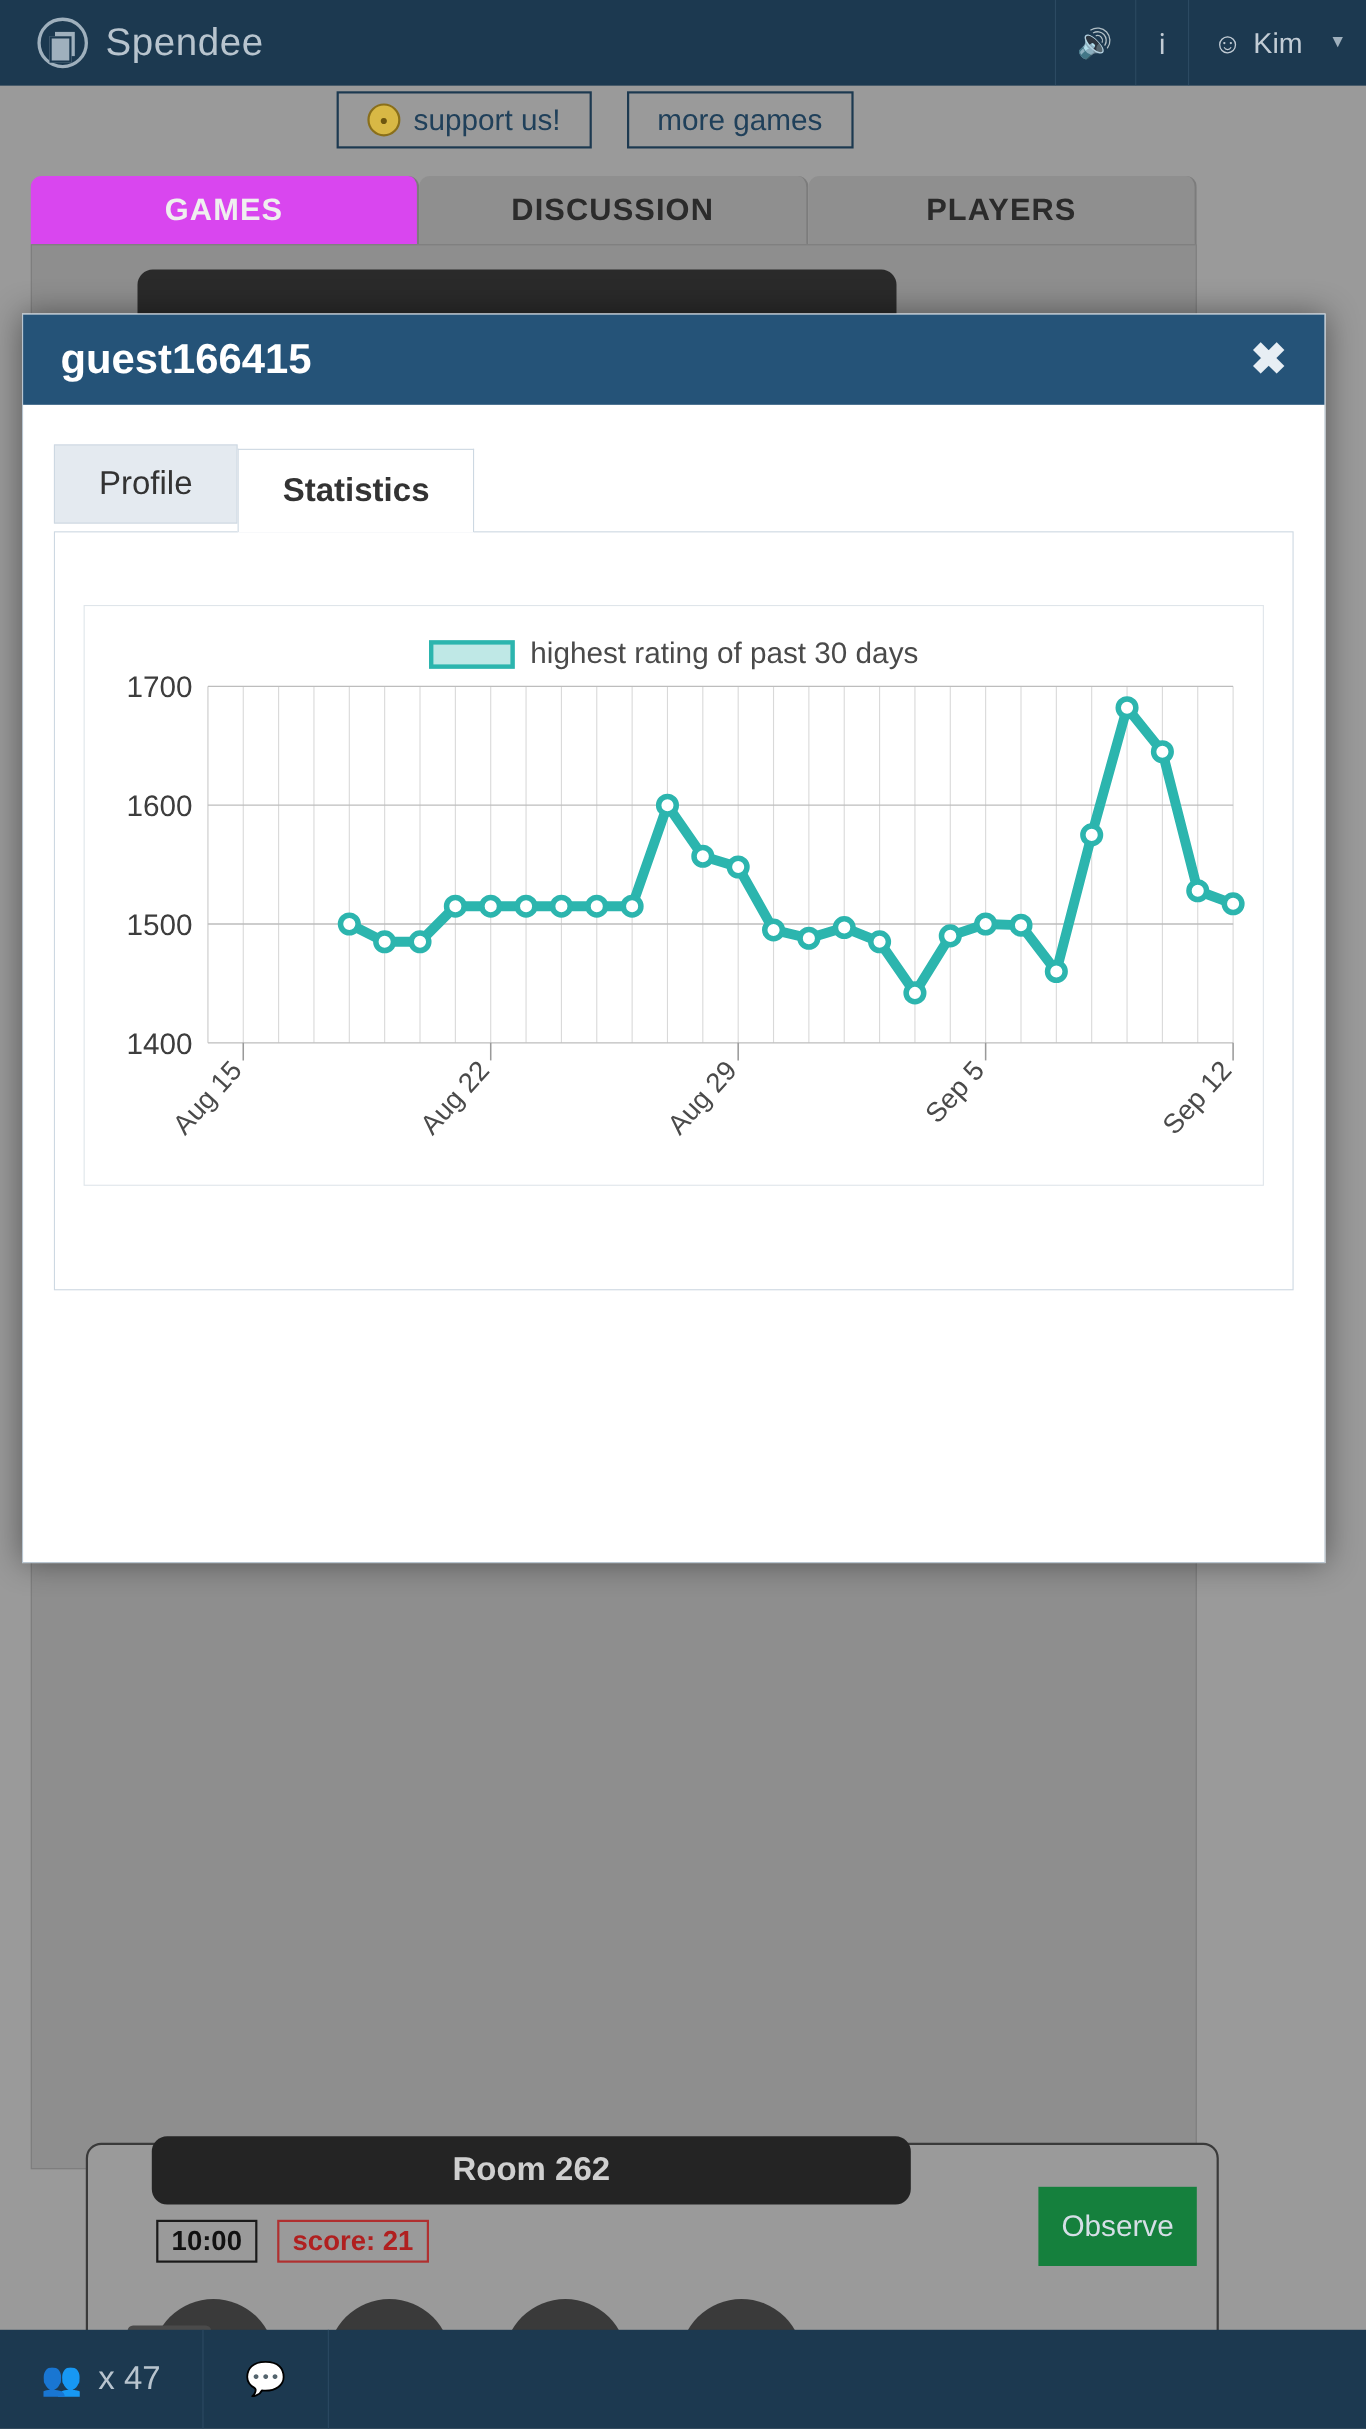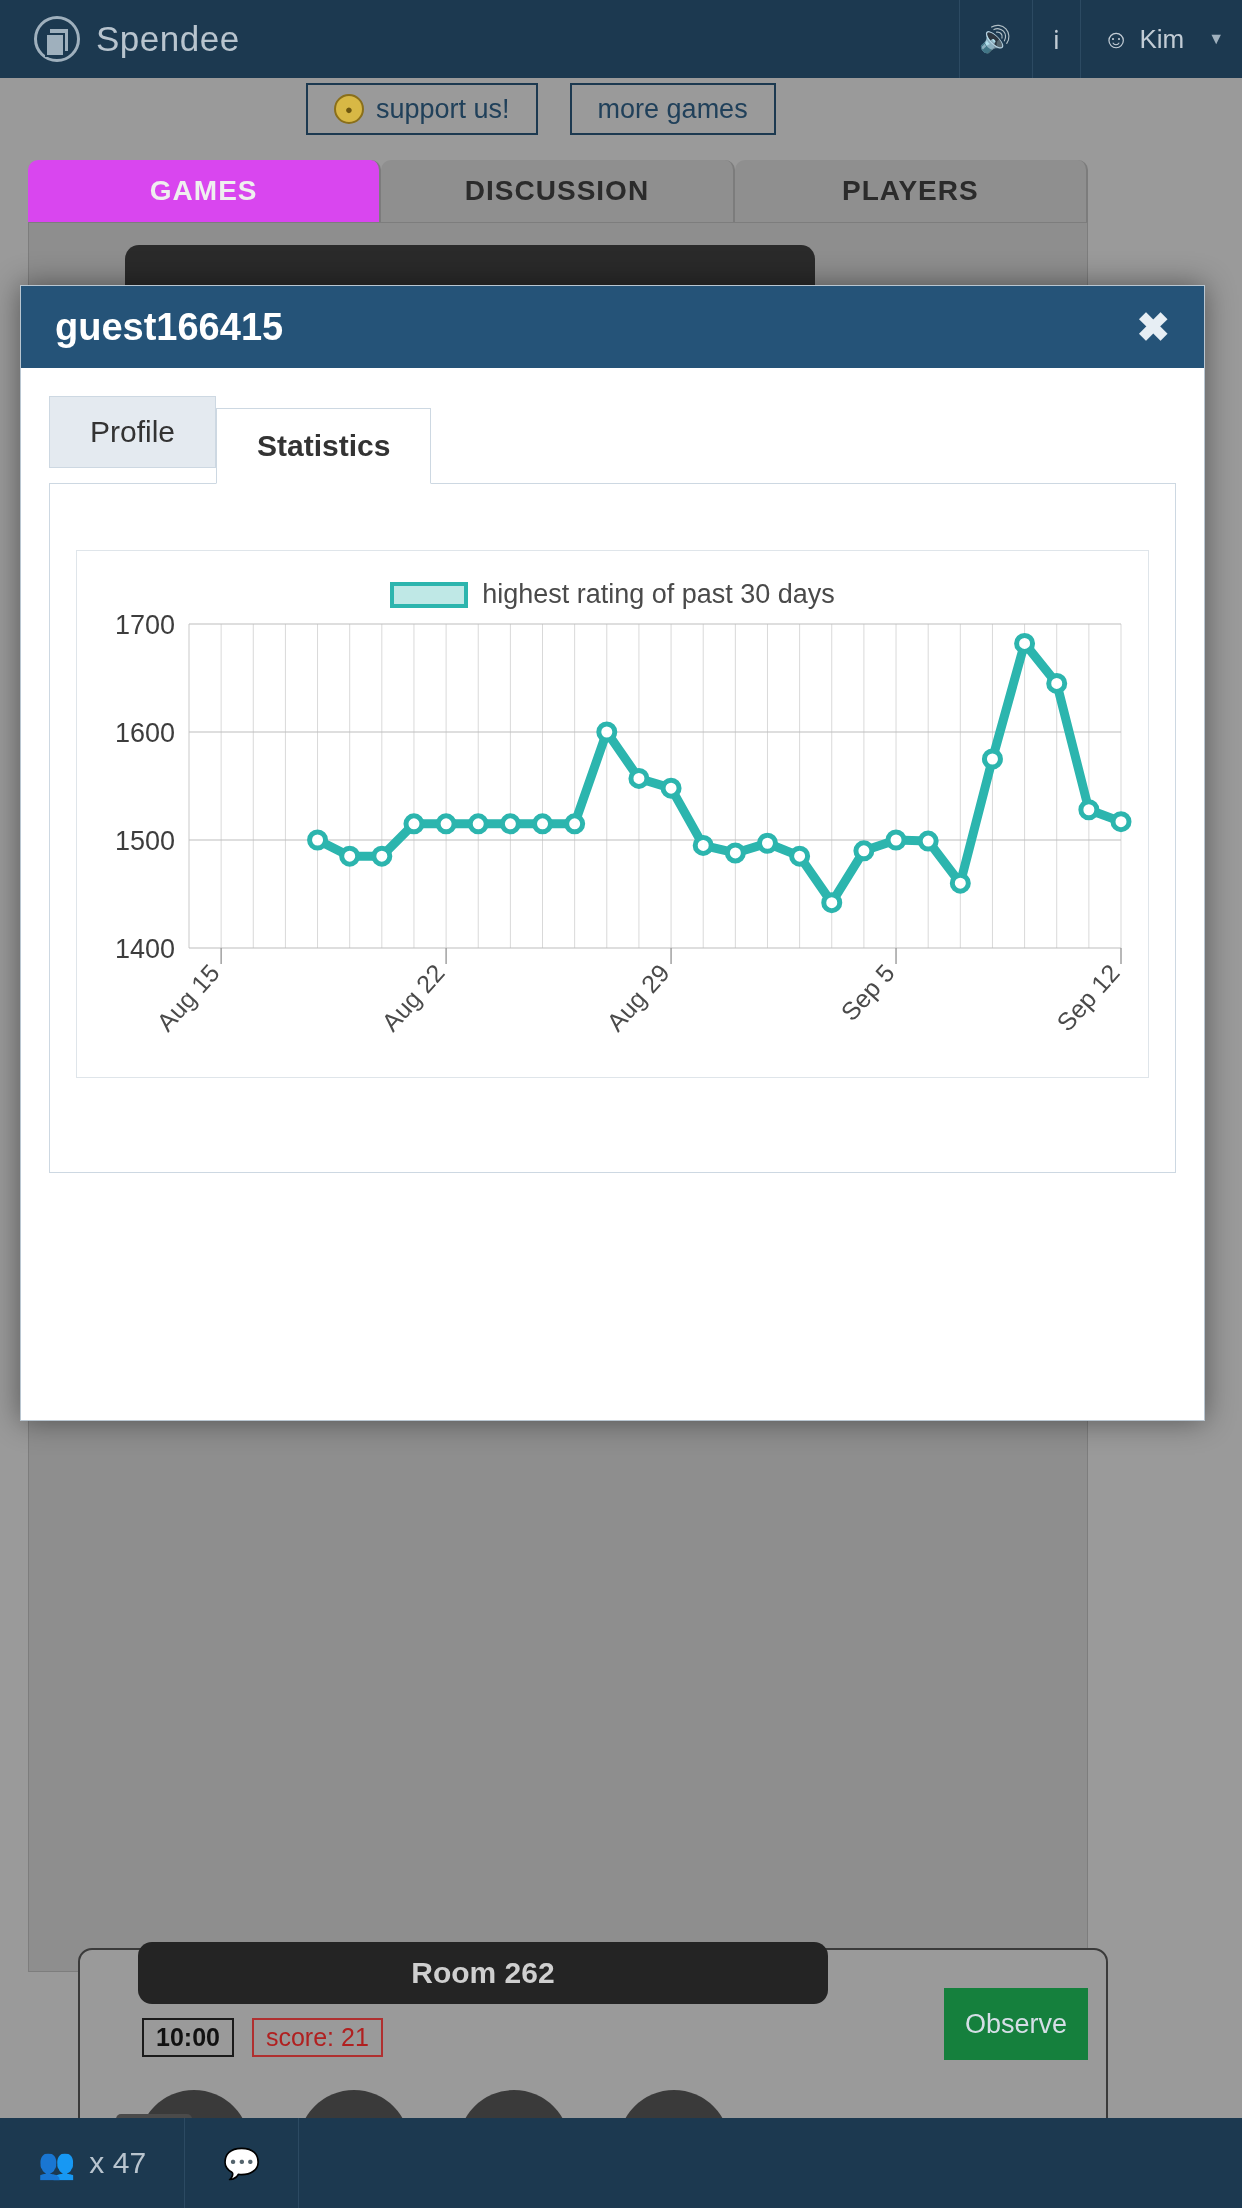--- a/index.html
+++ b/index.html
@@ -104,21 +104,21 @@
     display: flex; align-items: center; justify-content: center;
     color: #cfcfcf; font-size: 30px; font-weight: bold;
   }
   .room-meta { position: absolute; top: 68px; left: 62px; display: flex; gap: 18px; }
   .badge-time {
     border: 2px solid #1a1a1a; padding: 3px 12px; font-size: 25px;
     font-weight: bold; color: #111; background: #9a9a9a;
   }
   .badge-score {
     border: 2px solid #b03030; padding: 3px 12px; font-size: 25px;
-    font-weight: normal; color: #b02020; background: #9a9a9a;
+    font-weight: bold; color: #b02020; background: #9a9a9a;
   }
   .observe-btn {
     position: absolute; top: 38px; right: 18px; width: 144px; height: 72px;
     background: #15803d; color: #d5dee6; font-size: 27px;
     display: flex; align-items: center; justify-content: center;
   }
   .seats { position: absolute; top: 140px; left: 58px; display: flex; gap: 48px; }
   .seat {
     width: 112px; height: 84px; background: #3a3a3a;
     border-radius: 56px 56px 0 0; position: relative;
@@ -145,21 +145,21 @@
     height: 82px; background: #255378;
     display: flex; align-items: center; padding: 0 34px;
   }
   .modal-title { color: #fff; font-size: 38px; font-weight: bold; }
   .modal-close {
     margin-left: auto; color: #e7eef4; font-size: 40px; font-weight: bold;
     line-height: 1; cursor: pointer;
   }
   .modal-body { padding: 28px 28px 0 28px; position: relative; height: 1508px; }
 
-  .tabs { display: flex; align-items: flex-start; position: relative; z-index: 2; }
+  .tabs { display: flex; align-items: center; position: relative; z-index: 2; }
   .tab {
     font-size: 30px; padding: 18px 40px; color: #333;
     background: #e4eaf0; border: 1px solid #cdd8e2;
     border-bottom: 1px solid #cdd8e2;
   }
   .tab.active {
     background: #fff; font-weight: bold;
     border: 1px solid #cdd8e2; border-bottom: 1px solid #fff;
     padding: 20px 40px;
     margin-top: 12px;

